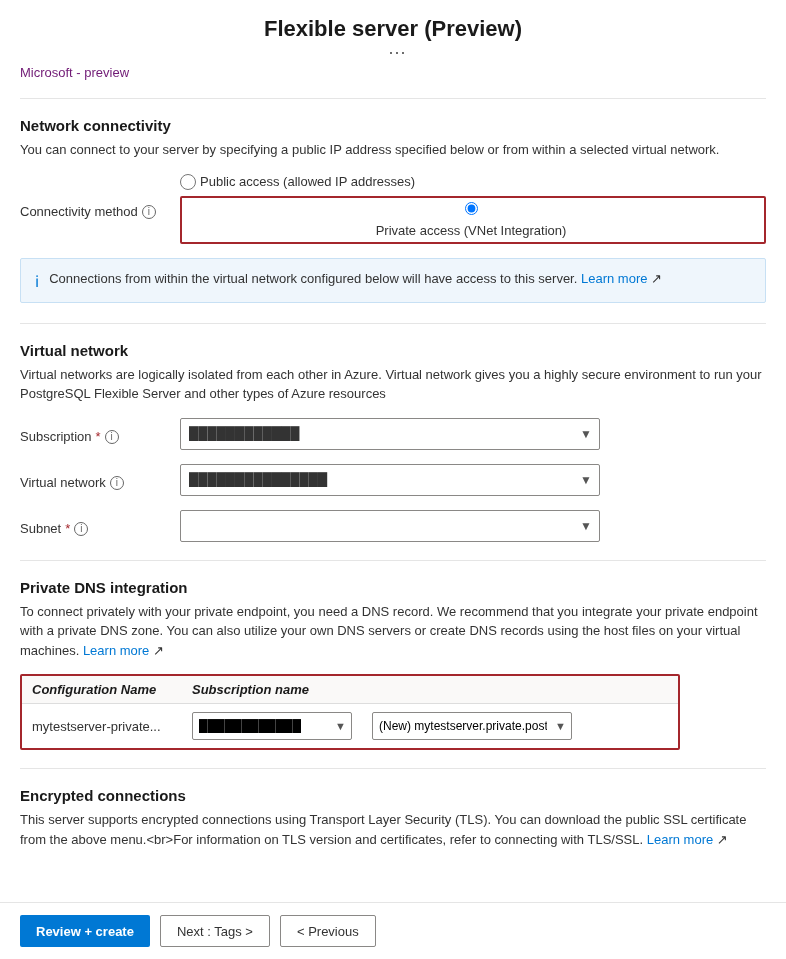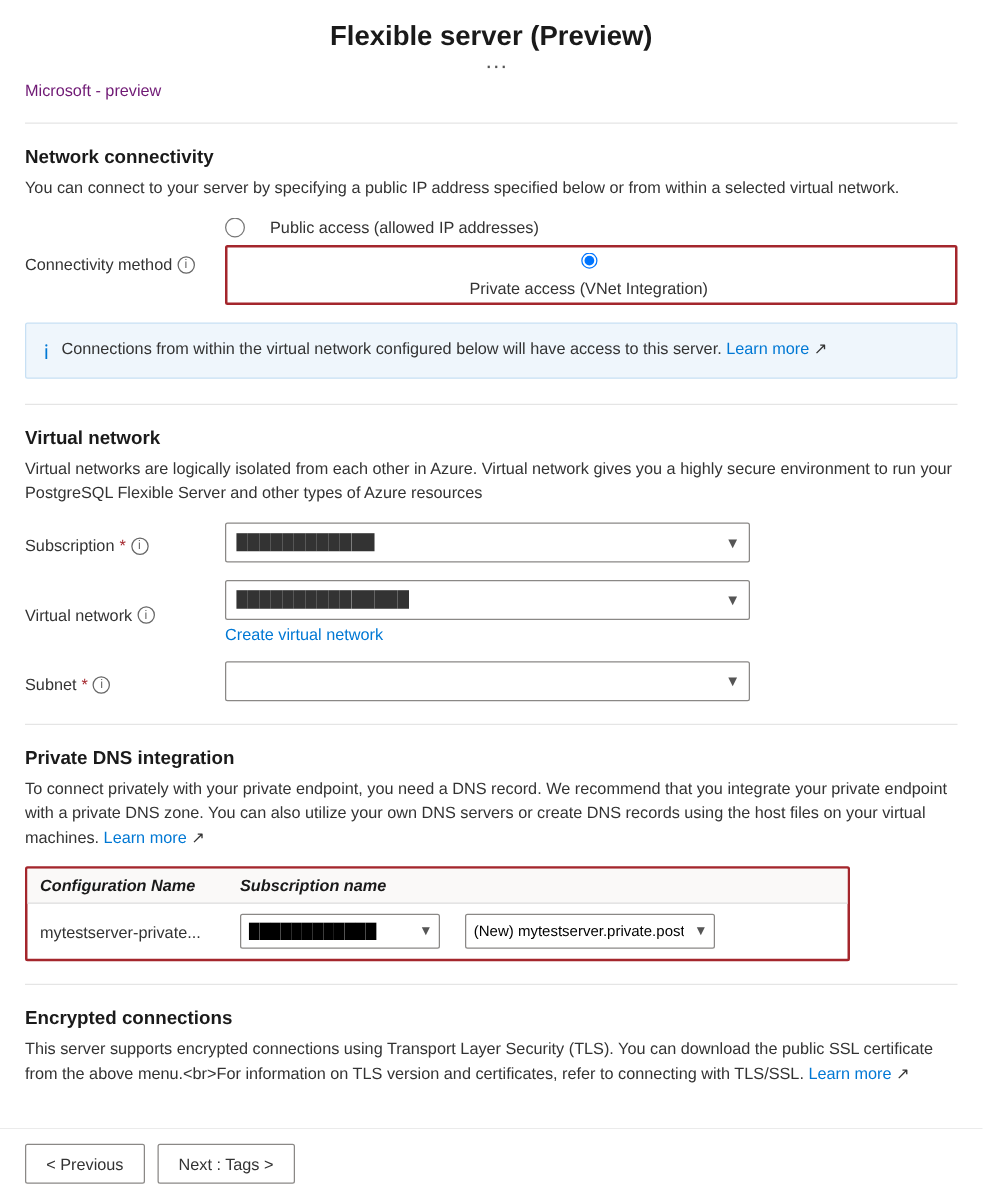--- a/index.html
+++ b/index.html
@@ -82,21 +82,21 @@
       flex: 1;
     }
     .radio-group {
       display: flex;
       flex-direction: column;
       gap: 6px;
     }
     .radio-item {
       display: flex;
       align-items: center;
-      gap: 20px;
+      gap: 4px;
       font-size: 13px;
     }
     .radio-item input[type="radio"] {
       width: 16px;
       height: 16px;
       cursor: pointer;
       accent-color: #0078d4;
     }
     .radio-selected-box {
       border: 2px solid #a4262c;
@@ -348,23 +348,20 @@
           <span>Virtual network</span>
           <span class="info-icon">i</span>
         </div>
         <div class="form-input-area">
           <div class="select-wrapper">
             <select class="select-field">
               <option value="blacked">███████████████</option>
             </select>
             <span class="select-arrow">▼</span>
           </div>
-          <div>
-            <a href="#" class="create-link">Create virtual network</a>
-          </div>
         </div>
       </div>
 
       <div class="form-row">
         <div class="form-label">
           <span>Subnet</span>
           <span class="required-star">*</span>
           <span class="info-icon">i</span>
         </div>
         <div class="form-input-area">
@@ -422,15 +419,16 @@
       <div class="section-desc">
         <span>This server supports encrypted connections using Transport Layer Security (TLS). You can download the public SSL certificate from the above menu.&lt;br&gt;For information on TLS version and certificates, refer to connecting with TLS/SSL.</span>
         <a href="#">Learn more</a>
         <span> ↗</span>
       </div>
     </div>
   </div>
 </div>
 
 <div class="footer">
+  <button class="btn-primary">Review + create</button>
+  <button class="btn-secondary">Next : Tags &gt;</button>
   <button class="btn-secondary">&lt; Previous</button>
-  <button class="btn-secondary">Next : Tags &gt;</button>
 </div>
 
 </body></html>

